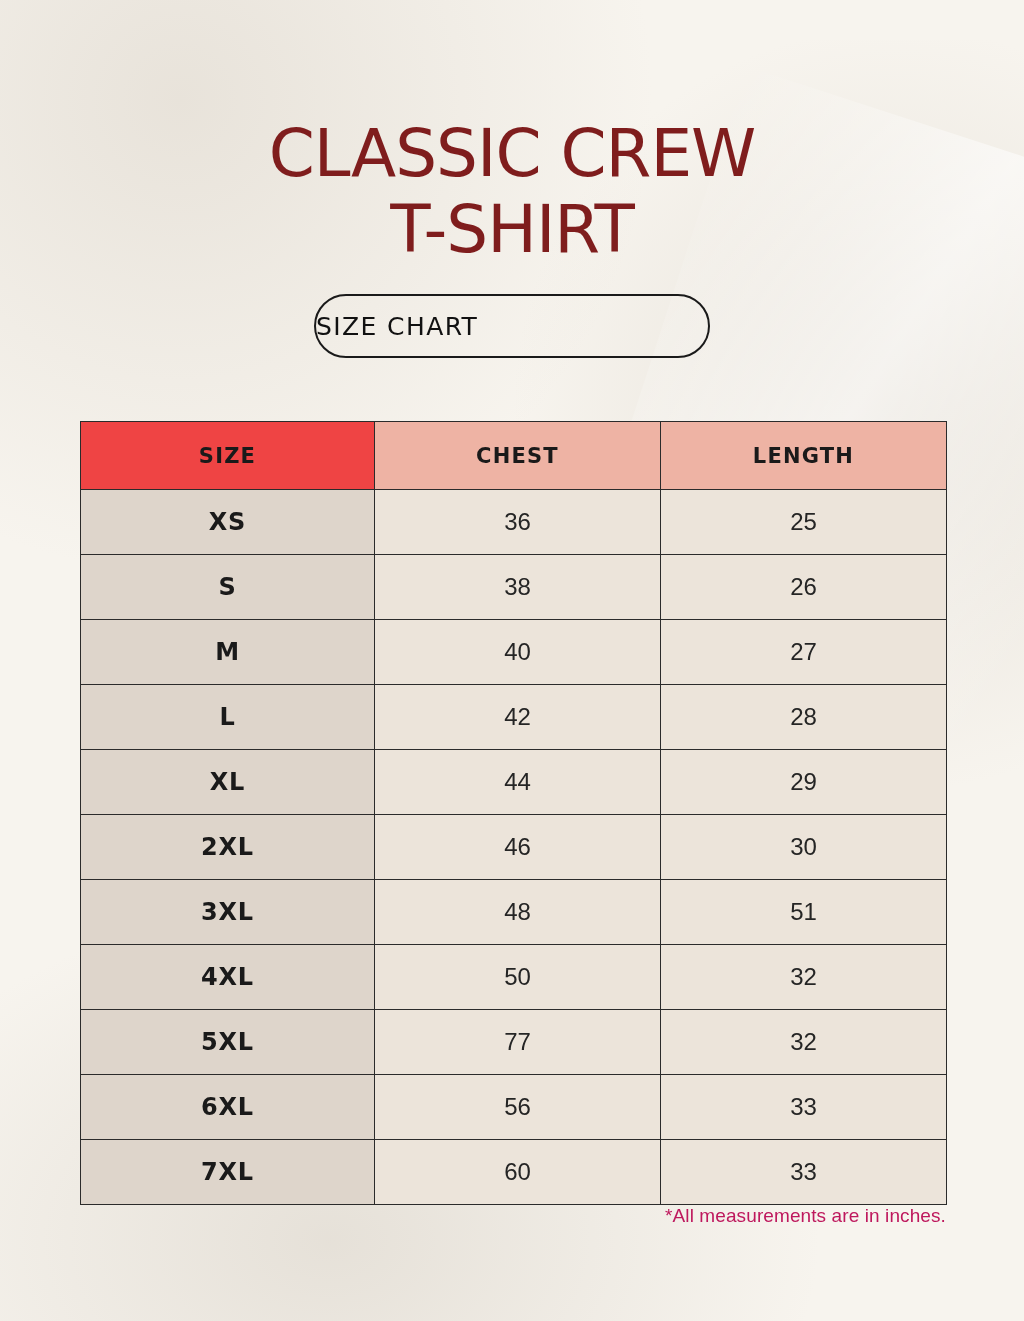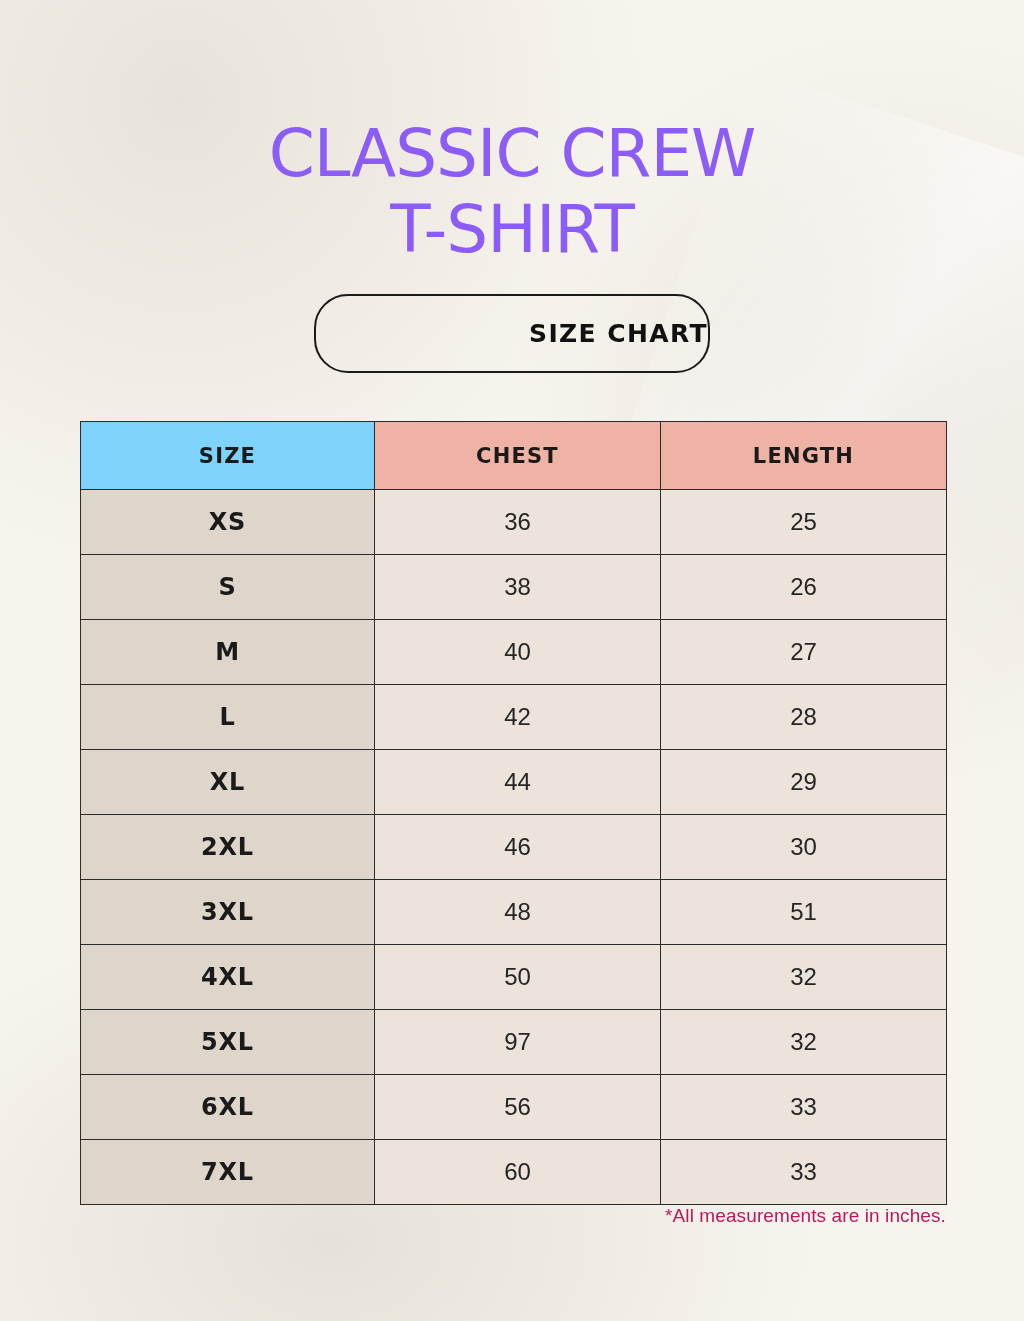--- a/index.html
+++ b/index.html
@@ -65,40 +65,40 @@
   .title {
     position: absolute;
     top: 72px;
     left: 0;
     right: 0;
     text-align: center;
     font-size: 66px;
     line-height: 76px;
     font-weight: 400;
     letter-spacing: -1px;
-    color: #8b5cf6;
+    color: #7f1d1d;
     font-family: "DejaVu Sans", sans-serif;
   }
   .title .l2 { display: block; }
 
   .pill {
     position: absolute;
     top: 294px;
     left: 50%;
     transform: translateX(-50%);
     width: 396px;
-    height: 79px;
+    height: 64px;
     border: 2.5px solid #1a1a1a;
     border-radius: 34px;
     display: flex;
     align-items: center;
-    justify-content: flex-end;
+    justify-content: flex-start;
     font-size: 25px;
     letter-spacing: 1.4px;
-    font-weight: 700;
+    font-weight: 400;
     color: #111;
     background: transparent;
     box-sizing: border-box;
     font-family: "DejaVu Sans", sans-serif;
   }
 
   table.size-table {
     position: absolute;
     top: 421px;
     left: 80px;
@@ -113,21 +113,21 @@
     box-sizing: border-box;
   }
   table.size-table th {
     height: 68px;
     font-size: 21px;
     font-weight: 700;
     letter-spacing: 1.2px;
     font-family: "DejaVu Sans", sans-serif;
   }
   table.size-table th.size-head {
-    background: #7dd3fc;
+    background: #ef4444;
     width: 294px;
   }
   table.size-table th.metric-head {
     background: #eeb3a4;
     width: 286px;
   }
   table.size-table td {
     height: 65px;
     font-size: 24px;
   }
@@ -215,21 +215,21 @@
         <td class="val-cell">48</td>
         <td class="val-cell">51</td>
       </tr>
       <tr>
         <td class="size-cell">4XL</td>
         <td class="val-cell">50</td>
         <td class="val-cell">32</td>
       </tr>
       <tr>
         <td class="size-cell">5XL</td>
-        <td class="val-cell">97</td>
+        <td class="val-cell">77</td>
         <td class="val-cell">32</td>
       </tr>
       <tr>
         <td class="size-cell">6XL</td>
         <td class="val-cell">56</td>
         <td class="val-cell">33</td>
       </tr>
       <tr>
         <td class="size-cell">7XL</td>
         <td class="val-cell">60</td>

